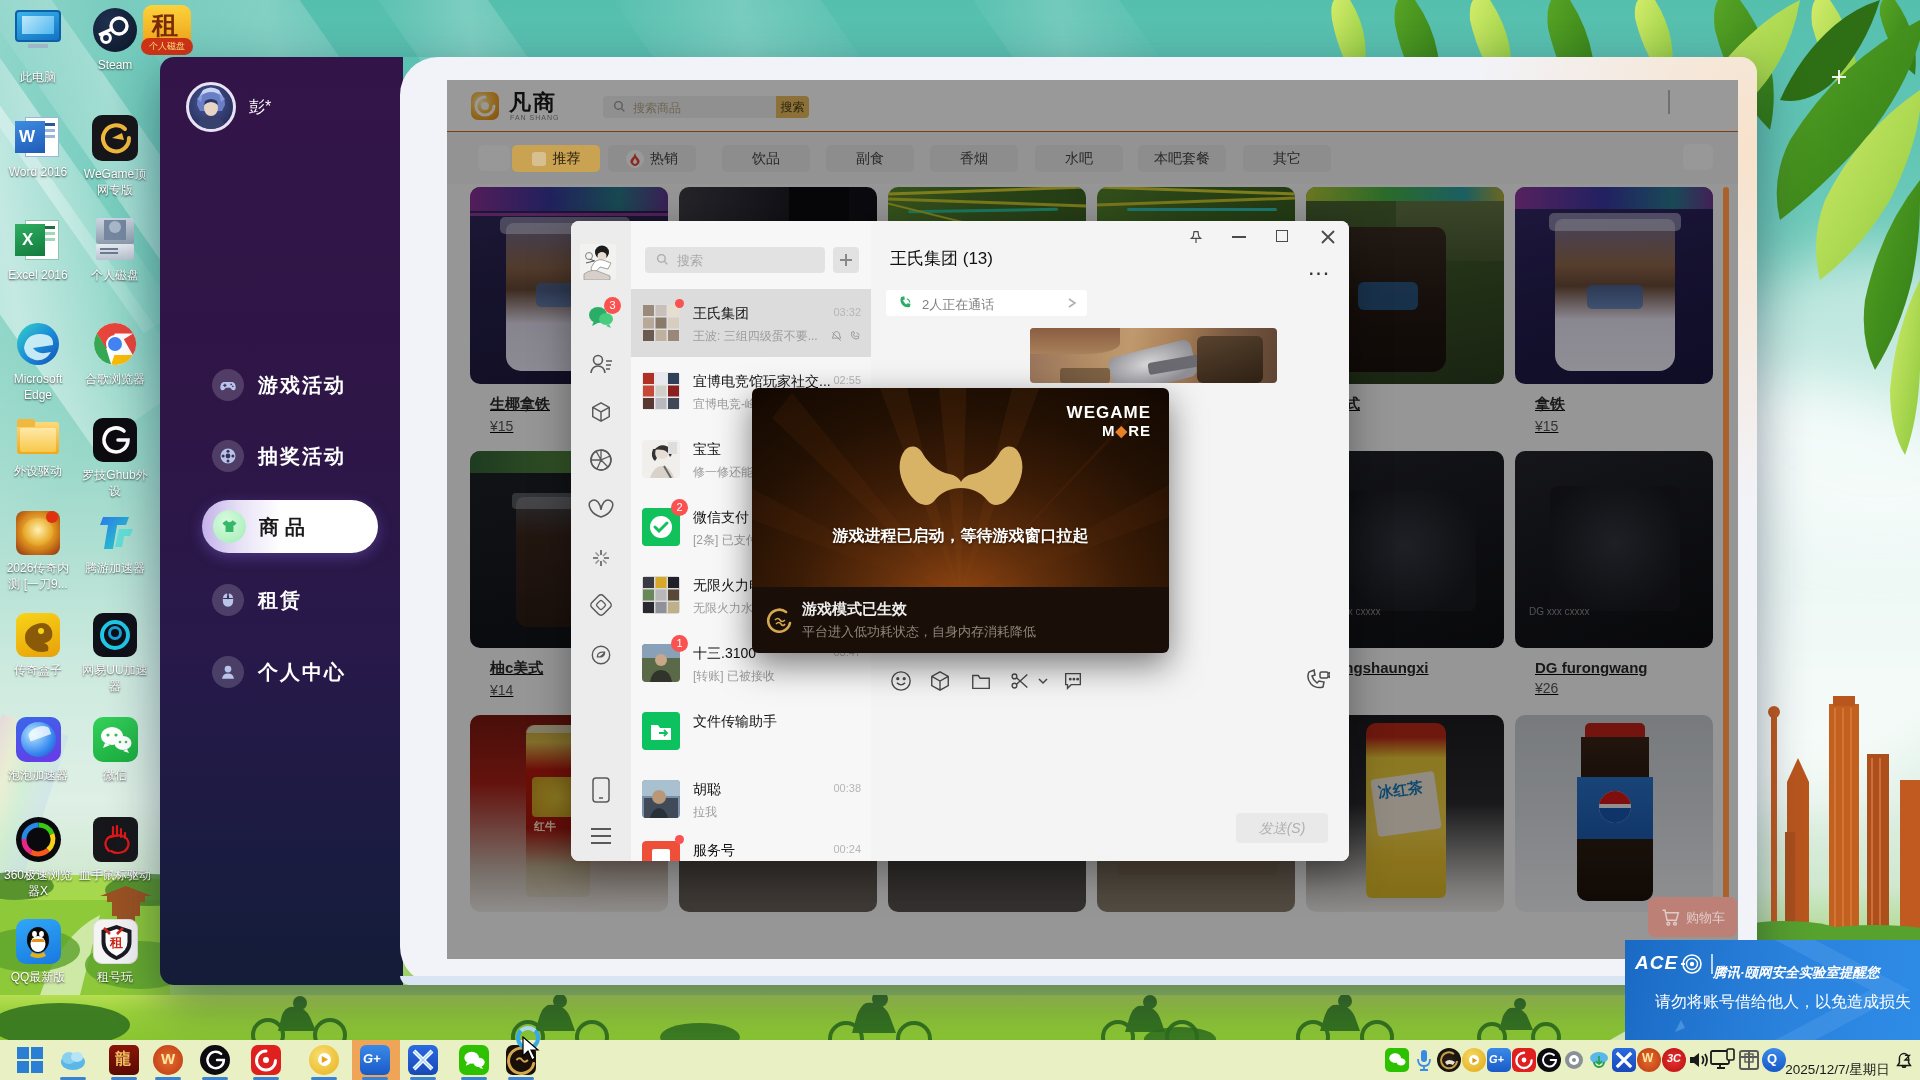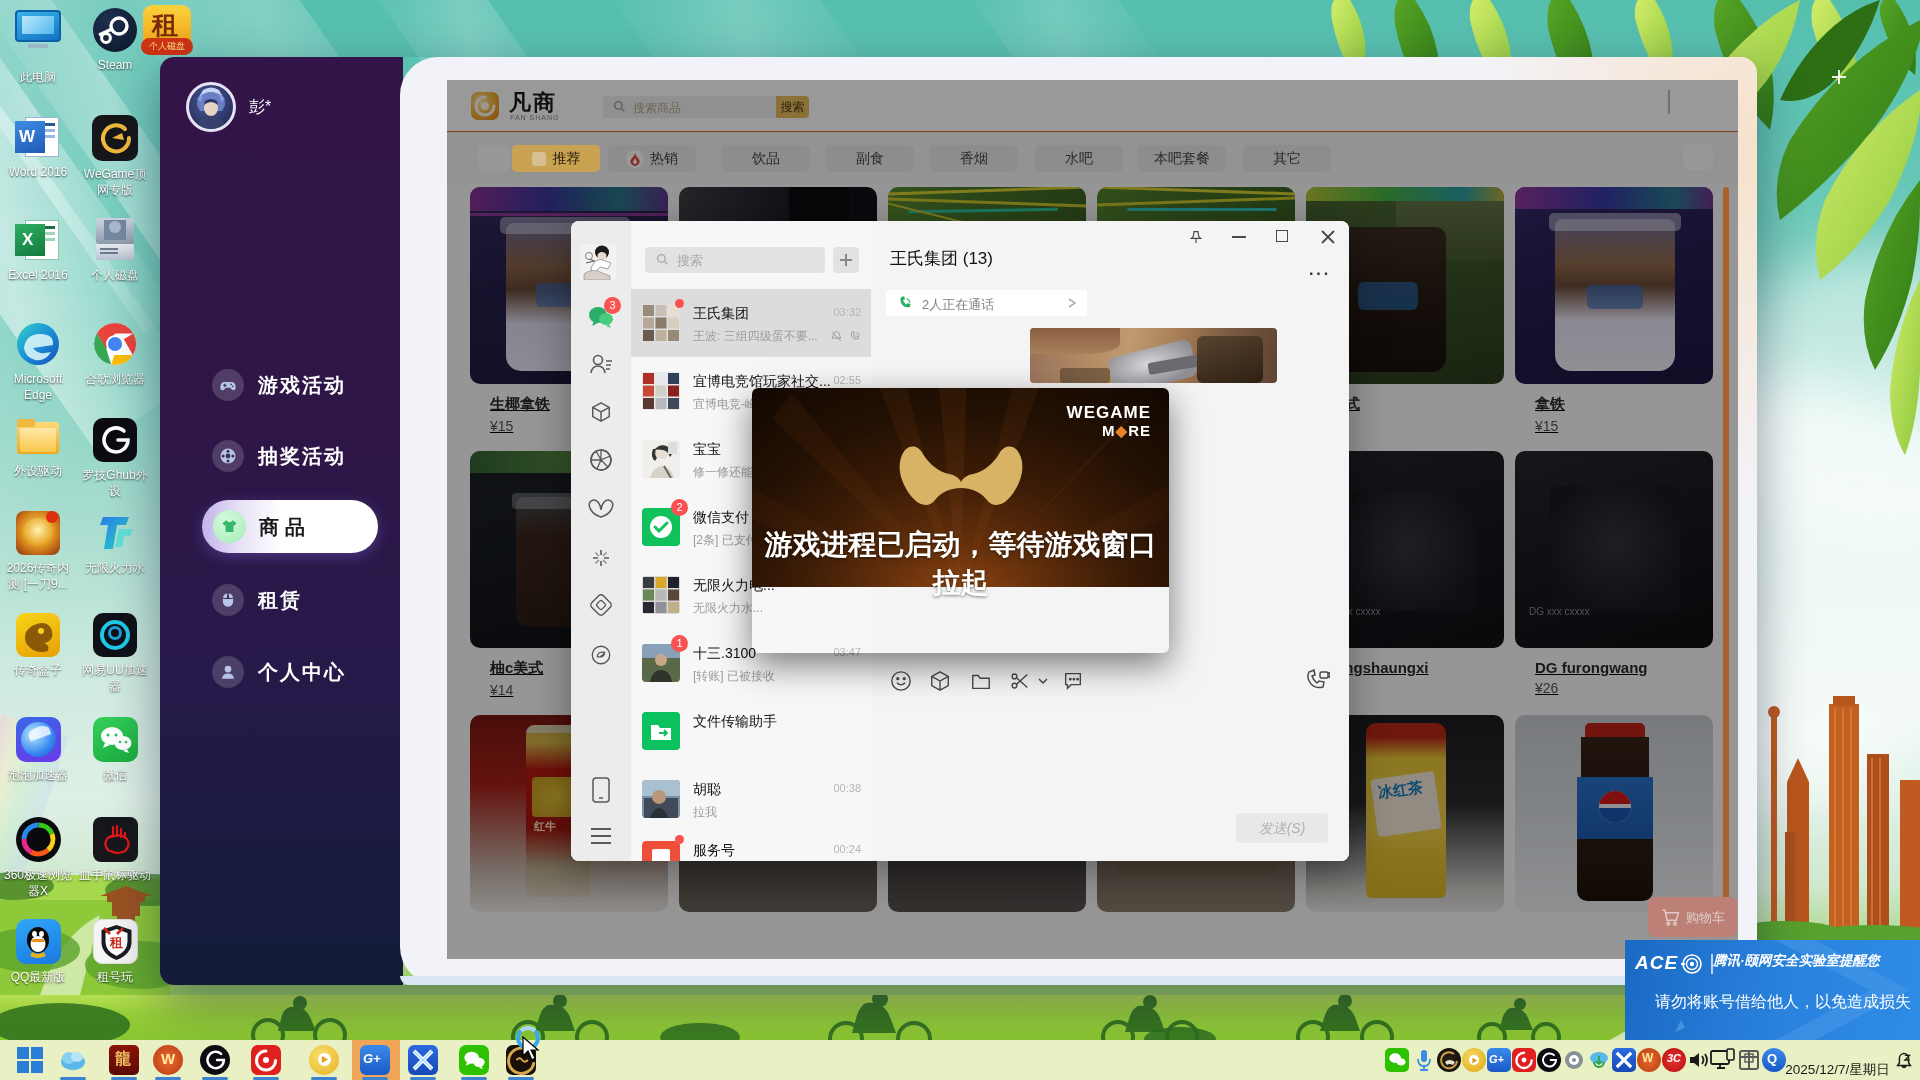--- a/index.html
+++ b/index.html
@@ -368,21 +368,21 @@
           <defs>
             <linearGradient id="tyg" x1="0" y1="0" x2="1" y2="1">
               <stop offset="0" stop-color="#2a7ae8"></stop>
               <stop offset="1" stop-color="#28d8c8"></stop>
             </linearGradient>
           </defs>
           <path d="M10 6 L36 6 L33 14 L24 14 L20 38 L11 38 L15 14 L7 14 Z" fill="url(#tyg)"></path>
           <path d="M26 18 L40 18 L37 25 L31 25 L29 36 L22 36 Z" fill="#5ae0d8" opacity=".9"></path>
         </svg>
       </div>
-      <div class="lbl">无限火力水</div>
+      <div class="lbl">腾游加速器</div>
     </div>
 
     <div class="dicon" style="left:0; top:613px;">
       <div class="ig" style="background:linear-gradient(160deg,#f8d418,#e8a008);border-radius:9px;width:44px;height:44px;">
         <svg width="44" height="44" viewBox="0 0 44 44" style="position:absolute;left:0;top:0;">
           <path d="M10 30 q-4 -12 8 -18 q14 -6 18 6 q2 10 -8 12 q6 2 4 8 q-14 4 -22 -8 z" fill="#8a5a08"></path>
           <circle cx="25" cy="18" r="3" fill="#f8d418"></circle>
         </svg>
       </div>
       <div class="lbl">传奇盒子</div>
@@ -1026,38 +1026,46 @@
           <path d="M208 210 L380 30 L395 8 Z" fill="#7a3e12"></path>
           <path d="M208 210 L-30 120 L-20 90 Z" fill="#6a340e"></path>
           <path d="M208 210 L440 120 L430 90 Z" fill="#6a340e"></path>
         </g>
       </svg>
       <svg width="132" height="70" viewBox="0 0 132 70" style="position:absolute;left:143px;top:56px;">
         <path d="M10 6 C2 16 2 34 16 52 C24 62 34 64 40 56 C46 48 56 44 66 44 C76 44 86 48 92 56 C98 64 108 62 116 52 C130 34 130 16 122 6 C116 0 108 2 104 10 C98 20 88 28 78 30 C72 31 68 34 66 38 C64 34 60 31 54 30 C44 28 34 20 28 10 C24 2 16 0 10 6 Z" fill="#d9b365"></path>
       </svg>
       <div style="position:absolute;right:18px;top:15px;color:#fff;font-weight:bold;font-size:17px;letter-spacing:1px;">WEGAME</div>
       <div style="position:absolute;right:18px;top:34px;color:#fff;font-weight:bold;font-size:15px;letter-spacing:1px;">M<span style="color:#e8802a;">◆</span>RE</div>
-      <div style="position:absolute;left:0;top:138px;width:417px;text-align:center;color:#fff;font-weight:bold;font-size:28px;text-shadow:0 1px 3px rgba(0,0,0,.5);">游戏进程已启动，等待游戏窗口拉起</div>
+      <div style="position:absolute;left:0;top:138px;width:417px;text-align:center;color:#fff;font-weight:bold;font-size:16px;text-shadow:0 1px 3px rgba(0,0,0,.5);">游戏进程已启动，等待游戏窗口拉起</div>
+    </div>
+    <div id="wgbot">
+      <svg width="26" height="26" viewBox="0 0 26 26" style="position:absolute;left:14px;top:20px;">
+        <path d="M20 5 a11 11 0 1 0 4 11" fill="none" stroke="#d4a84e" stroke-width="2.6" stroke-linecap="round"></path>
+        <path d="M9 13 q3 -3 5 0 t5 0 M10 17 q3 -3 5 0 t4 0" fill="none" stroke="#d4a84e" stroke-width="1.6"></path>
+      </svg>
+      <div style="position:absolute;left:50px;top:13px;color:#eee;font-weight:bold;font-size:15px;">游戏模式已生效</div>
+      <div style="position:absolute;left:50px;top:36px;color:#8f867c;font-size:13px;">平台进入低功耗状态，自身内存消耗降低</div>
     </div>
   </div>
 
   <div id="notif">
     <svg width="295" height="100" viewBox="0 0 295 100" style="position:absolute;left:0;top:0;">
       <path d="M150 100 L245 50 L150 0 L190 0 L285 50 L190 100 Z" fill="#4a9ae8" opacity=".5"></path>
       <path d="M50 92 l6 -12 l4 8 z" fill="#6ab0f0" opacity=".5"></path>
     </svg>
     <div style="position:absolute;left:10px;top:12px;color:#fff;font-weight:bold;font-size:19px;font-style:italic;letter-spacing:1px;">ACE</div>
     <svg width="22" height="22" viewBox="0 0 22 22" style="position:absolute;left:56px;top:13px;">
       <circle cx="11" cy="11" r="9" fill="none" stroke="#fff" stroke-width="1.6"></circle>
       <circle cx="11" cy="11" r="5.5" fill="none" stroke="#fff" stroke-width="1.4"></circle>
       <circle cx="11" cy="11" r="2.2" fill="#fff"></circle>
       <path d="M0 11 h4" stroke="#fff" stroke-width="2"></path>
     </svg>
     <div style="position:absolute;left:86px;top:14px;width:1.5px;height:20px;background:rgba(255,255,255,.7);"></div>
-    <div style="position:absolute;left:88px;top:12px;color:#fff;font-weight:bold;font-size:13.5px;font-style:italic;">腾讯·颐网安全实验室提醒您</div>
+    <div style="position:absolute;left:88px;top:24px;color:#fff;font-weight:bold;font-size:13.5px;font-style:italic;">腾讯·颐网安全实验室提醒您</div>
     <div style="position:absolute;left:30px;top:52px;color:#fff;font-size:16px;">请勿将账号借给他人，以免造成损失</div>
   </div>
 
   <div id="taskbar">
     <svg width="26" height="26" viewBox="0 0 26 26" style="position:absolute;left:17px;top:7px;">
       <rect x="0" y="0" width="12" height="12" fill="#2a7fd4"></rect>
       <rect x="14" y="0" width="12" height="12" fill="#2a7fd4"></rect>
       <rect x="0" y="14" width="12" height="12" fill="#2a7fd4"></rect>
       <rect x="14" y="14" width="12" height="12" fill="#2a7fd4"></rect>
     </svg>

